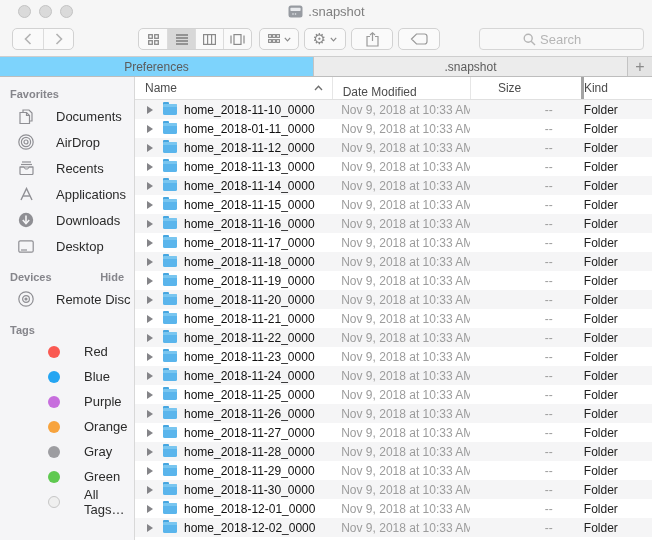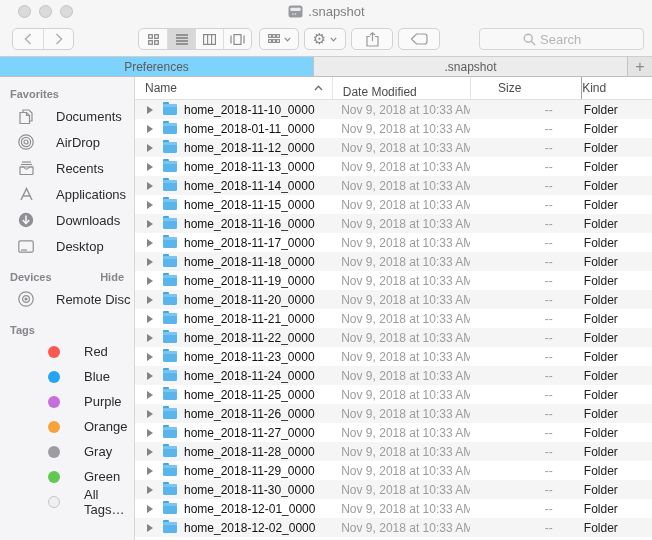--- a/index.html
+++ b/index.html
@@ -57,21 +57,21 @@
   .sec-gap { height:9px; }
 
   
   .content { flex:1; background:#fff; display:flex; flex-direction:column; width:517px; }
   .colheader { height:23px; display:flex; align-items:center; font-size:12px; color:#4c4c4c;
                border-bottom:1px solid #e0e0e0; background:#fff; flex:none; }
   .hcell { height:100%; display:flex; align-items:center; }
   .h-name { width:220px; justify-content:space-between; padding:0 9px 0 10px;text-align:right; }
   .h-date { width:155px; padding-left:10px; border-left:1px solid #e6e6e6;align-items:flex-end; }
   .h-size { width:122px; padding-left:27px; border-left:1px solid #e6e6e6; }
-  .h-kind { width:80px; border-left:1px solid #a3a3a3; }
+  .h-kind { width:80px; border-left:3px solid #a3a3a3; }
 
   .list { flex:1; }
   .row { height:19px; display:flex; align-items:center; font-size:12px; }
   .row:nth-child(odd) { background:#f5f5f6; }
   .cell { height:100%; display:flex; align-items:center; overflow:hidden; white-space:nowrap; }
   .name-cell { width:220px; padding-left:12px; color:#111; }
   .date-cell { width:155px; padding-left:10px; color:#9c9c9c; }
   .size-cell { width:122px; justify-content:flex-end; padding-right:28px; color:#9c9c9c; }
   .kind-cell { width:80px; padding-left:3px; color:#222; overflow:visible; }
 

